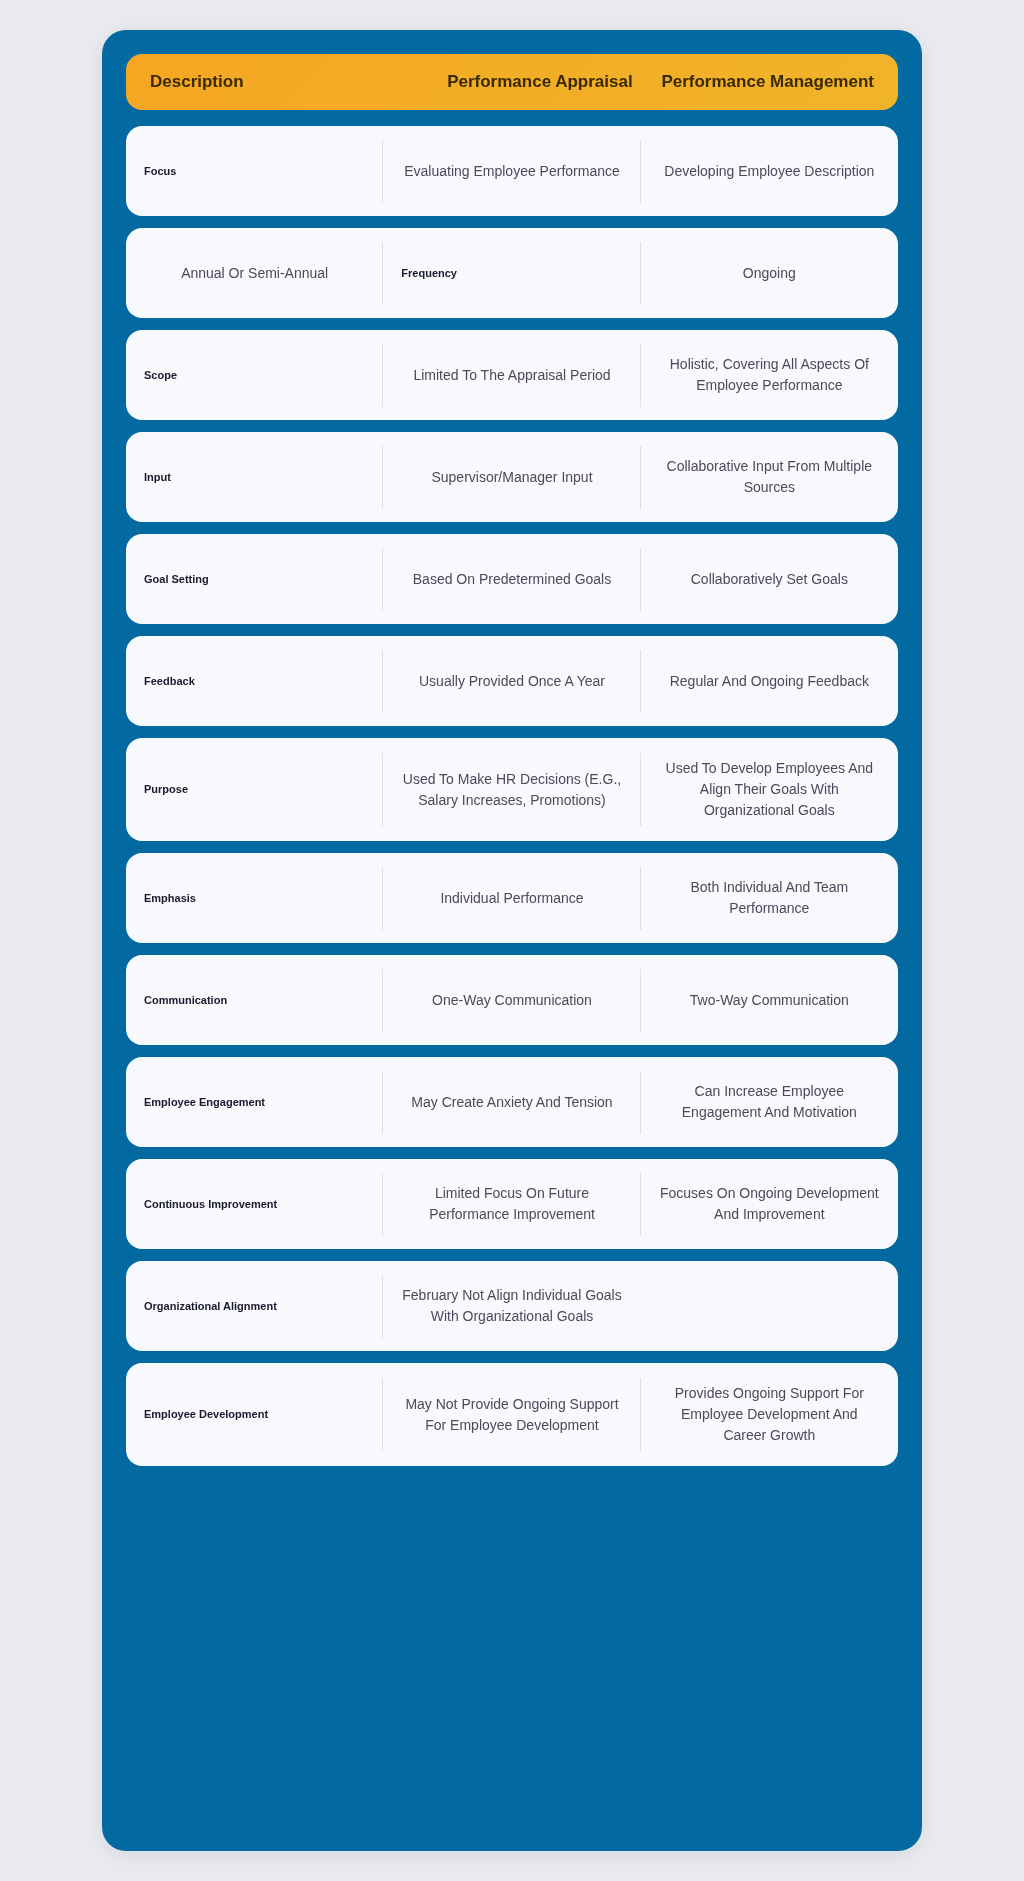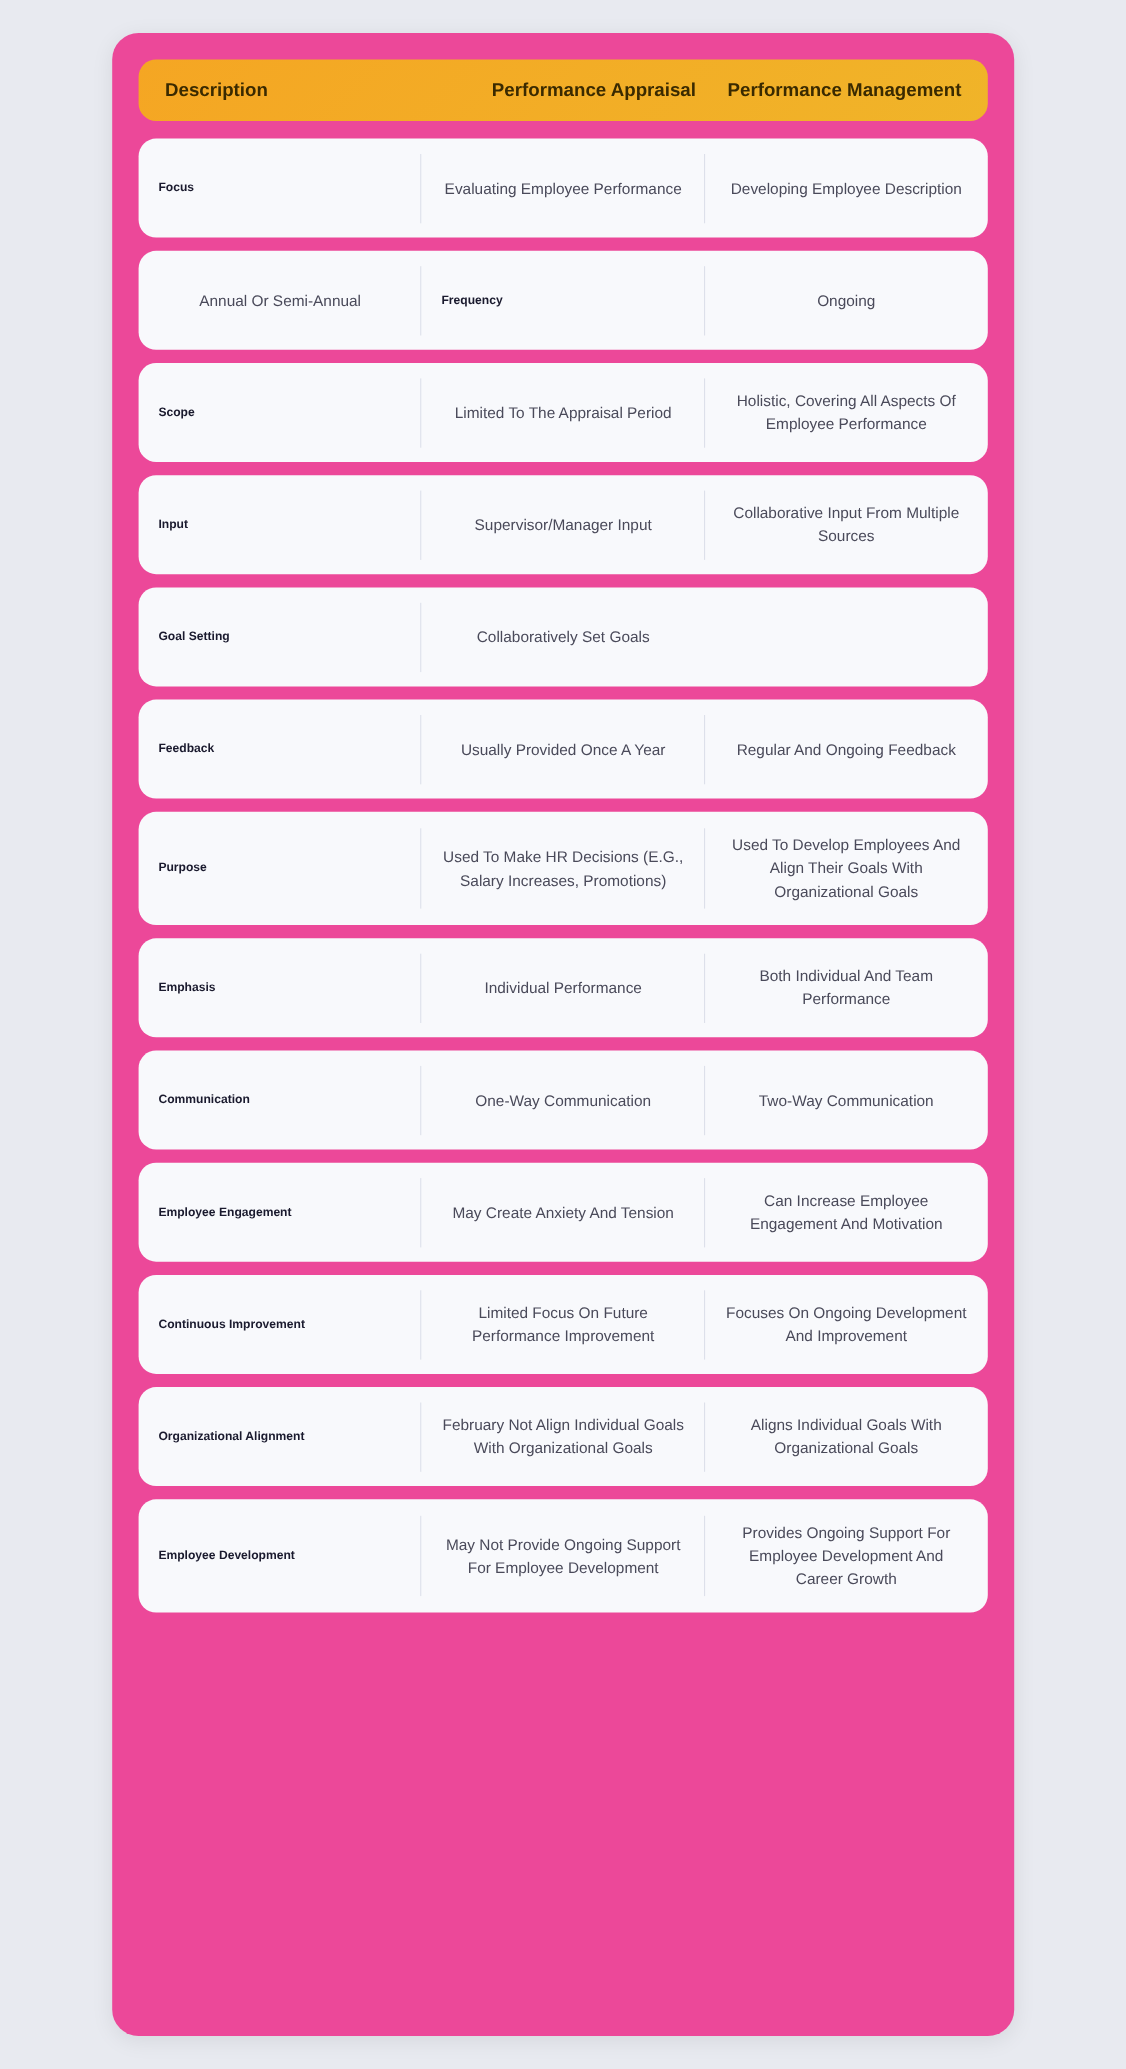--- a/index.html
+++ b/index.html
@@ -11,21 +11,21 @@
     body {
       background: #e8eaf0;
       font-family: 'Segoe UI', Arial, sans-serif;
       display: flex;
       justify-content: center;
       padding: 30px 20px;
       min-height: 1881px;
     }
 
     .container {
-      background: #ec4899;
+      background: #0369a1;
       border-radius: 24px;
       width: 820px;
       padding: 24px;
       box-shadow: 0 4px 20px rgba(0,0,0,0.08);
     }
 
     .header {
       background: linear-gradient(135deg, #f5a623, #f0b429);
       border-radius: 16px;
       display: grid;
@@ -110,20 +110,21 @@
         <div class="cell">Limited To The Appraisal Period</div>
         <div class="cell">Holistic, Covering All Aspects Of Employee Performance</div>
       </div>
       <div class="row">
         <div class="cell cell-label">Input</div>
         <div class="cell">Supervisor/Manager Input</div>
         <div class="cell">Collaborative Input From Multiple Sources</div>
       </div>
       <div class="row">
         <div class="cell cell-label">Goal Setting</div>
+        <div class="cell">Based On Predetermined Goals</div>
         <div class="cell">Collaboratively Set Goals</div>
       </div>
       <div class="row">
         <div class="cell cell-label">Feedback</div>
         <div class="cell">Usually Provided Once A Year</div>
         <div class="cell">Regular And Ongoing Feedback</div>
       </div>
       <div class="row">
         <div class="cell cell-label">Purpose</div>
         <div class="cell">Used To Make HR Decisions (E.G., Salary Increases, Promotions)</div>
@@ -145,21 +146,20 @@
         <div class="cell">Can Increase Employee Engagement And Motivation</div>
       </div>
       <div class="row">
         <div class="cell cell-label">Continuous Improvement</div>
         <div class="cell">Limited Focus On Future Performance Improvement</div>
         <div class="cell">Focuses On Ongoing Development And Improvement</div>
       </div>
       <div class="row">
         <div class="cell cell-label">Organizational Alignment</div>
         <div class="cell">February Not Align Individual Goals With Organizational Goals</div>
-        <div class="cell">Aligns Individual Goals With Organizational Goals</div>
       </div>
       <div class="row">
         <div class="cell cell-label">Employee Development</div>
         <div class="cell">May Not Provide Ongoing Support For Employee Development</div>
         <div class="cell">Provides Ongoing Support For Employee Development And Career Growth</div>
       </div>
     </div>
 </div>
 
 </body></html>

